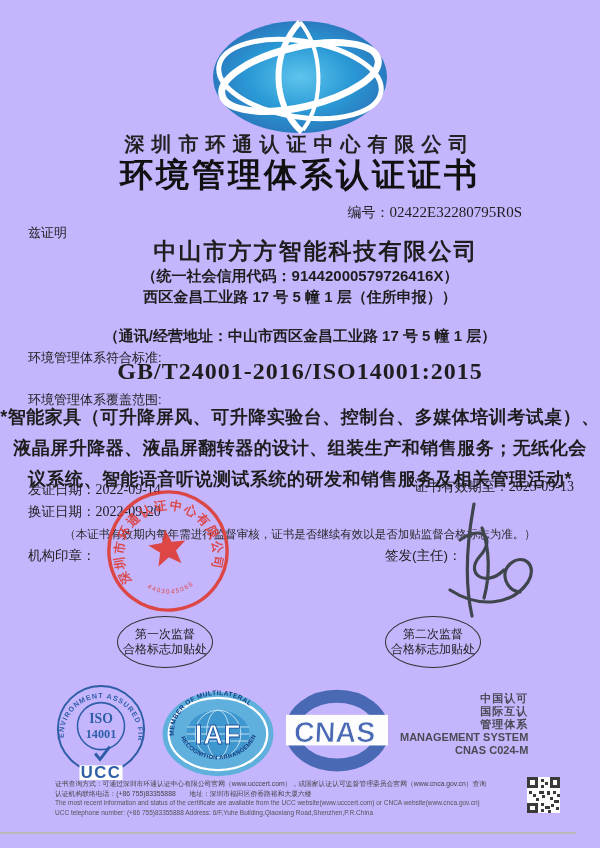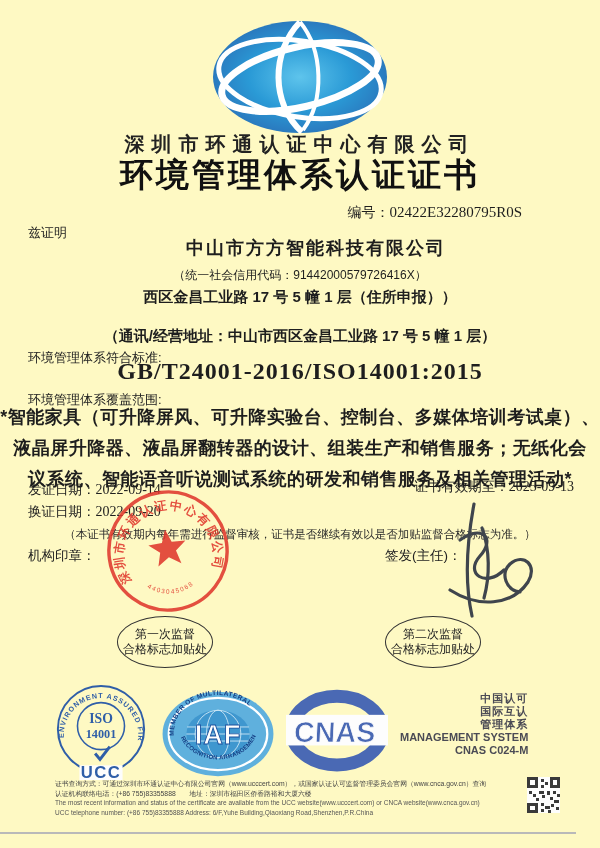--- a/index.html
+++ b/index.html
@@ -1,30 +1,30 @@
 <!DOCTYPE html>
 <html><head>
 <meta charset="utf-8">
 <style>
   * { margin:0; padding:0; box-sizing:border-box; }
   html,body { background:#888; }
   body { font-family:"Liberation Sans", sans-serif; }
   .page {
     position:relative; width:600px; height:848px; margin:0 auto;
-    background:#fef9c3; overflow:hidden; color:#1e1e1e;
+    background:#c4b5fd; overflow:hidden; color:#1e1e1e;
   }
   .abs { position:absolute; }
   .center { left:0; right:0; text-align:center; }
   .issuer { top:131px; font-size:20px; font-weight:600; letter-spacing:7px; color:#222; }
   .title  { top:153px; font-size:33px; font-weight:bold; letter-spacing:3px; color:#111; }
   .cert-no { top:204px; right:78px; font-size:14px; }
   .cert-no .num { font-family:"Liberation Serif", serif; font-size:15px; }
   .small-label { font-size:13px; color:#222; }
-  .company { top:236px; font-size:18px; font-weight:bold; letter-spacing:2px;padding-left:32px; }
-  .credit  { top:267px; font-size:12px; font-weight:normal; }
+  .company { top:236px; font-size:23px; font-weight:bold; letter-spacing:2px;padding-left:32px; }
+  .credit  { top:267px; font-size:15px; font-weight:bold; }
   .addr    { top:287px; font-size:15px; font-weight:bold; line-height:20px; }
   .mailing { top:327px; font-size:15px; font-weight:bold; }
   .standard { top:358px; font-family:"Liberation Serif", serif; font-size:24px; font-weight:bold; letter-spacing:1px; }
   .scope { top:402px; font-size:18px; font-weight:bold; line-height:31px; letter-spacing:0.5px; }
   .date-line { font-size:13.5px; }
   .date-val { font-family:"Liberation Serif", serif; font-size:14px; }
   .note { top:527px; font-size:11.5px; color:#2a2a2a; }
   .oval {
     position:absolute; width:96px; height:52px; border:1.5px solid #333;
     border-radius:50%; display:flex; flex-direction:column; align-items:center;

